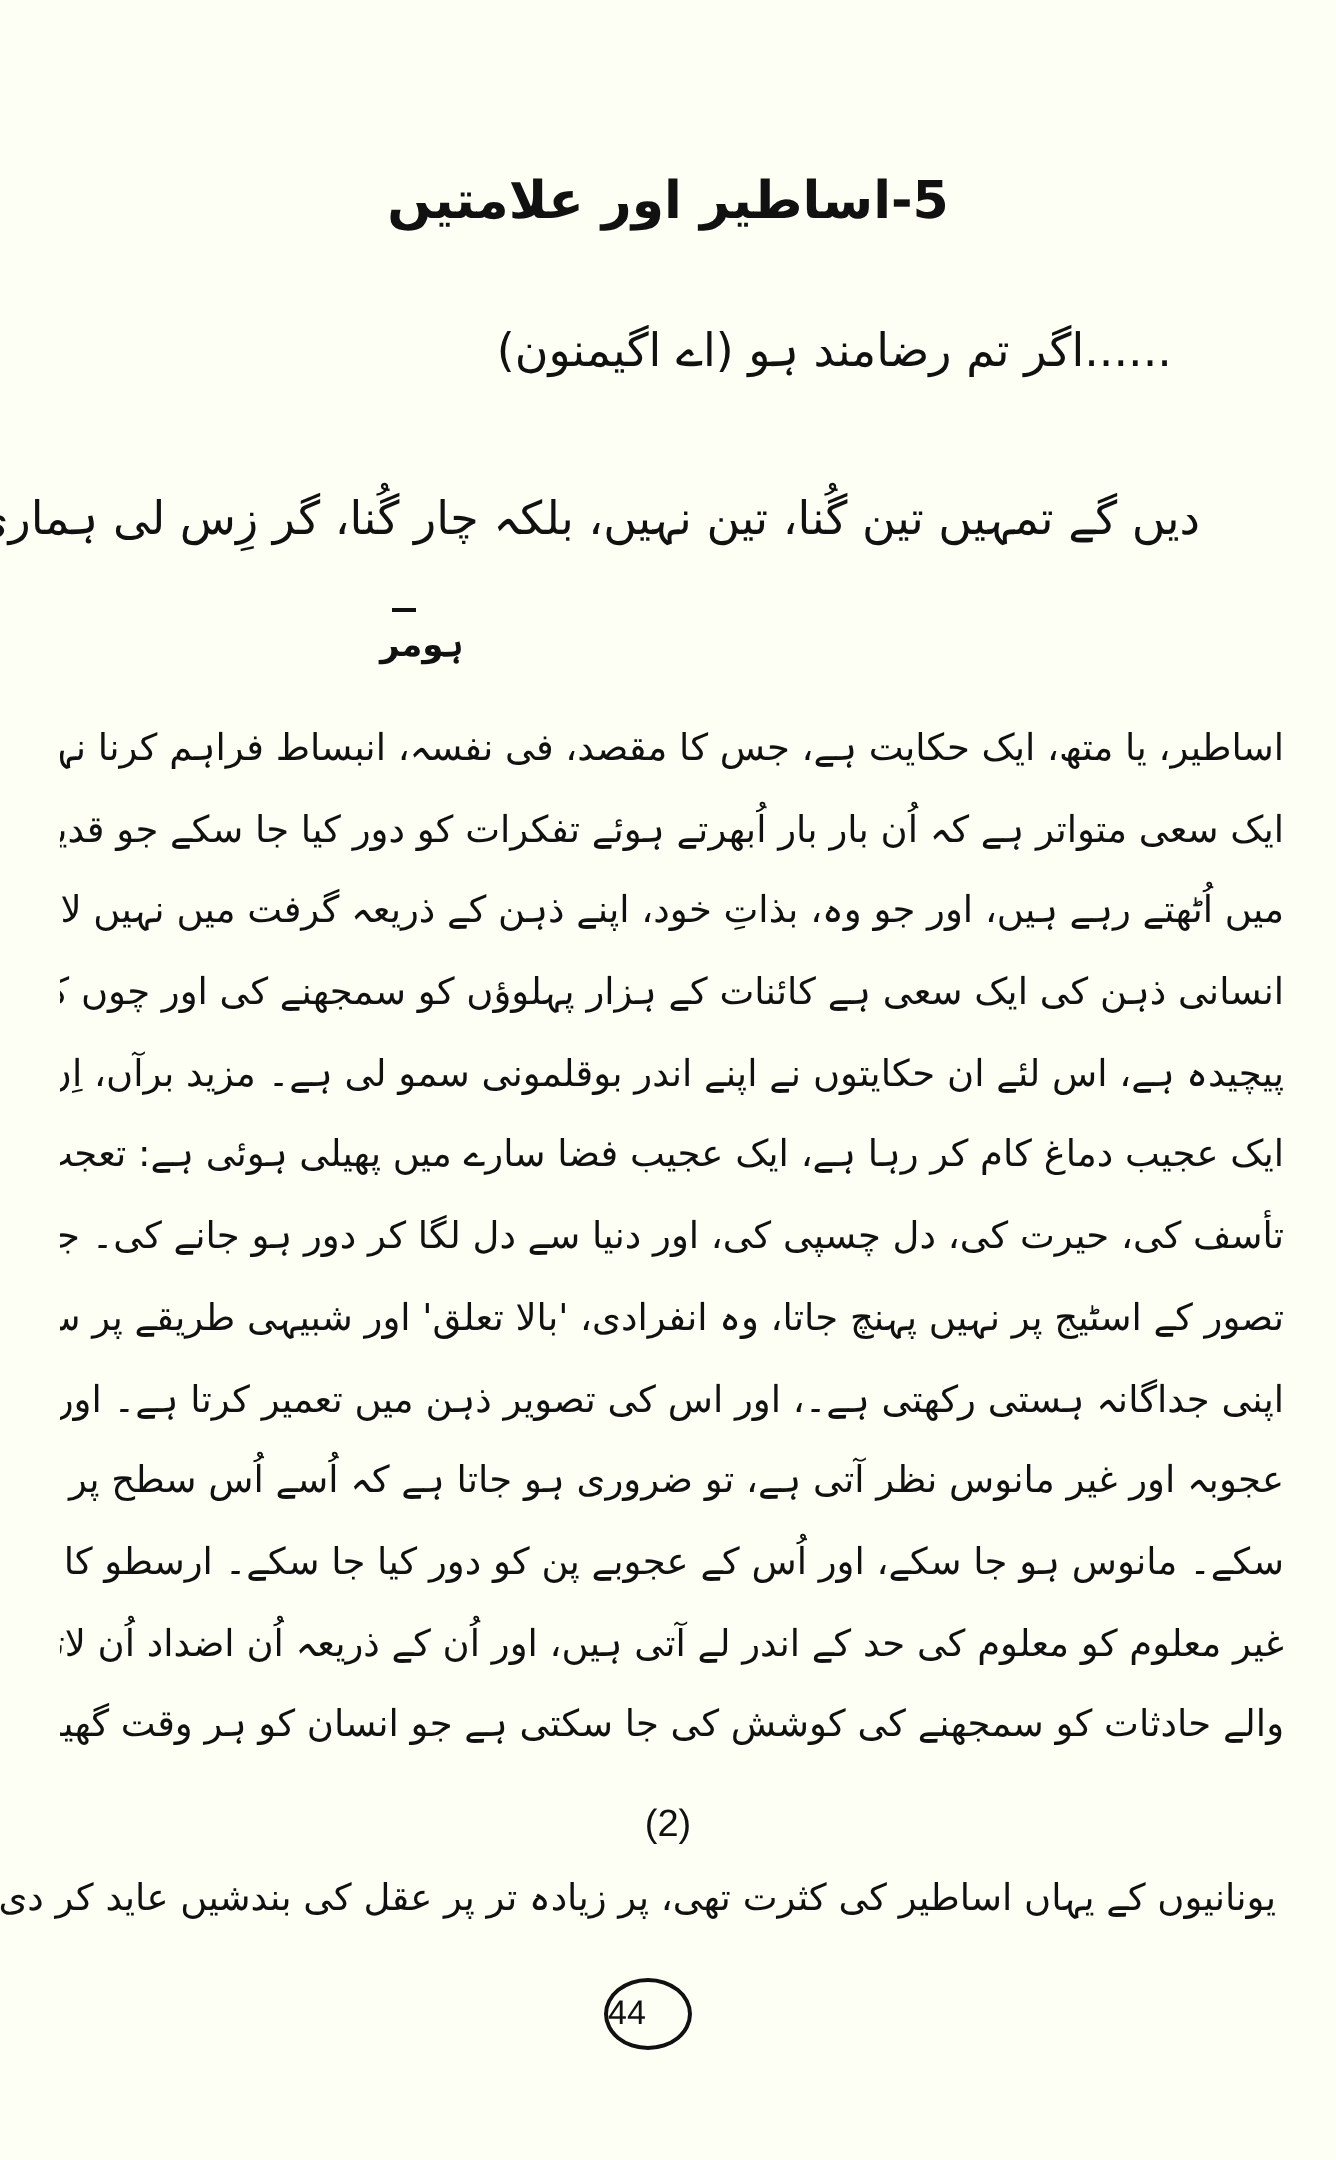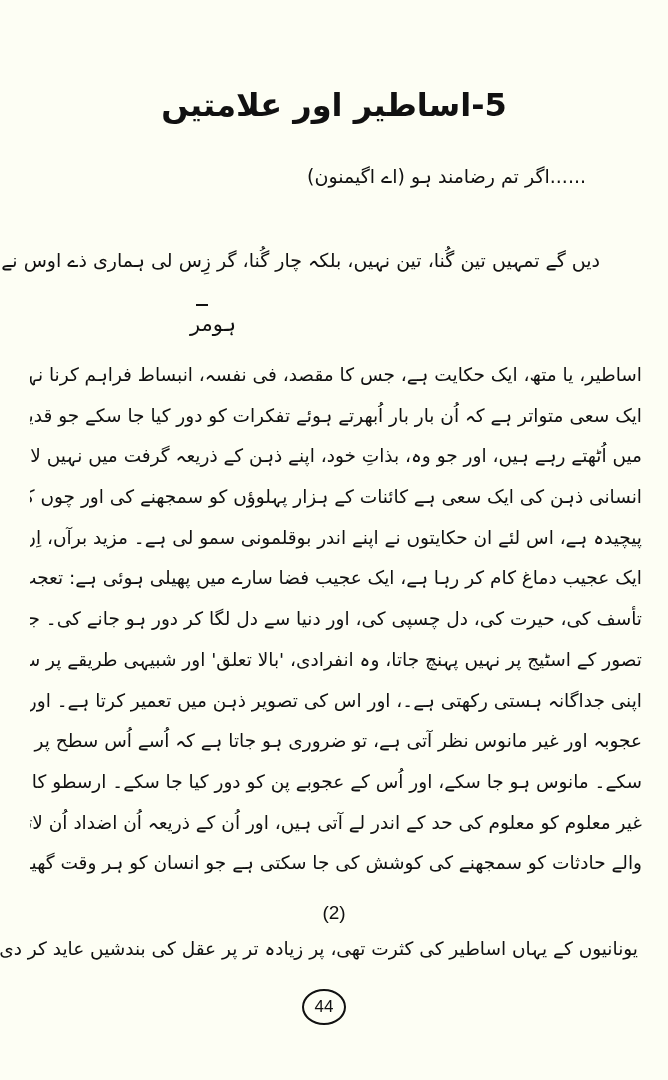--- a/index.html
+++ b/index.html
@@ -20,42 +20,42 @@
       left: 0; top: 0;
       width: 668px;
       height: 1080px;
     }
     .title {
       position: absolute;
       top: 62px;
       left: 0;
       width: 668px;
       text-align: center;
-      font-size: 32px;
+      font-size: 26px;
       font-weight: bold;
       direction: rtl;
       line-height: 44px;
     }
     .verse {
       position: absolute;
       direction: rtl;
-      font-size: 19px;
+      font-size: 23px;
       line-height: 42px;
       white-space: nowrap;
     }
     .verse-line {
       display: block;
       height: 42px;
     }
     .attribution {
       position: absolute;
       top: 312px;
       left: 190px;
-      font-size: 21px;
-      font-weight: normal;
+      font-size: 17px;
+      font-weight: bold;
       direction: rtl;
     }
     .attribution::before {
       content: "";
       position: absolute;
       top: -8px;
       left: 6px;
       width: 12px;
       height: 2px;
       background: #111;
@@ -98,21 +98,21 @@
       white-space: nowrap;
     }
     .page-number {
       position: absolute;
       top: 989px;
       left: 302px;
       width: 40px;
       height: 32px;
       border: 2px solid #111;
       border-radius: 50%;
-      text-align: center;
+      text-align: left;
       line-height: 32px;
       font-family: "Liberation Sans", sans-serif;
       font-size: 17px;
     }
   </style>
 </head>
 <body style="background: rgb(253, 254, 244); color: rgb(17, 17, 17);">
 
 <div class="page">
 

